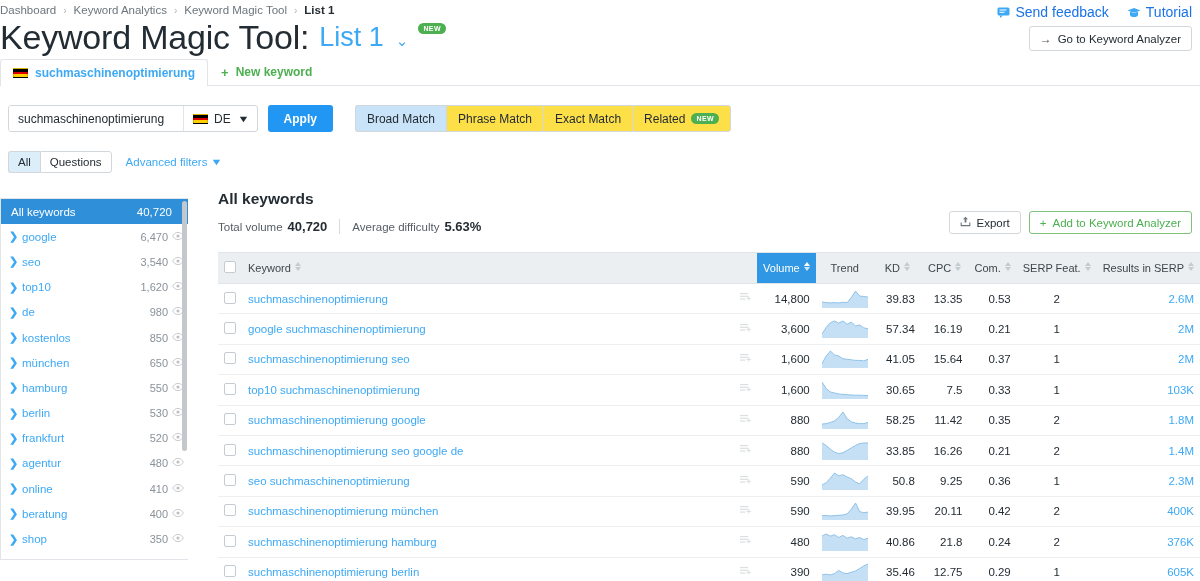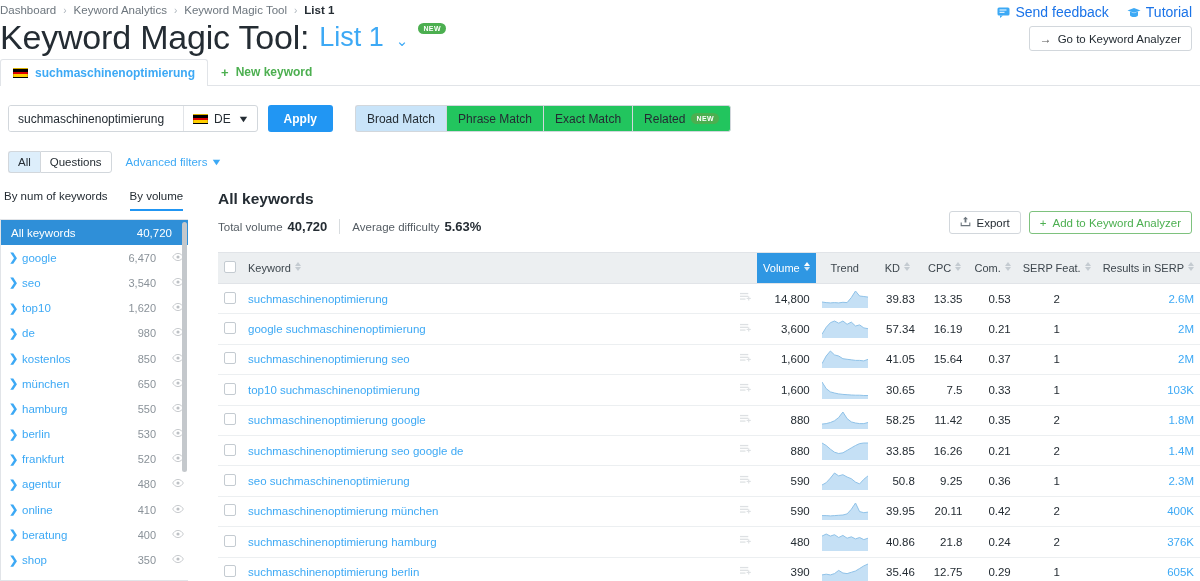--- a/index.html
+++ b/index.html
@@ -115,21 +115,21 @@
   }
   .db-select .caret { font-size: 9px; transform: scaleX(1.4); margin-left: 2px; }
   .apply-btn {
     background: #2196f3; color: #fff; border: none; border-radius: 3px;
     font-size: 12px; font-weight: bold; height: 27px; padding: 0 16px;
     cursor: pointer; font-family: "Liberation Sans", sans-serif;
   }
   .match-group { display: flex; margin-left: 12px; }
   .match-btn {
     height: 27px; display: flex; align-items: center; padding: 0 11px;
-    font-size: 12px; color: #242c33; background: #22c55e;
+    font-size: 12px; color: #242c33; background: #fde047;
     border: 1px solid #d2d7dc; border-right: none; cursor: pointer; white-space: nowrap;
   }
   .match-btn:first-child { border-radius: 3px 0 0 3px; }
   .match-btn:last-child { border-radius: 0 3px 3px 0; border-right: 1px solid #d2d7dc; gap:6px;}
   .match-btn.active { background: #c9e4f9; }
 
   
   .filter-row {
     position: absolute; top: 151px; left: 8px;
     display: flex; align-items: center; gap: 14px;
@@ -163,21 +163,21 @@
     background: #fff;
   }
   .side-row {
     display: flex; align-items: center; height: 25.2px;
     padding: 0 4px 0 8px; font-size: 11.5px; cursor: pointer;
   }
   .side-row.header { background: #2f8fd8; color: #fff; font-weight: normal; padding-left: 10px;}
   .side-row .chev { color: #3da9f5; font-weight: bold; width: 13px; font-size: 11px; }
   .side-row .name { color: #3da9f5; flex: 1; }
   .side-row.header .name { color: #fff; flex: 1; }
-  .side-row .num { color: #8a9299; margin-right: 16px; font-size: 11px; }
+  .side-row .num { color: #8a9299; margin-right: 4px; font-size: 11px; }
   .side-row.header .num { color: #fff; margin-right: 12px; font-size: 11.5px; }
   .eye { width: 12px; height: 12px; opacity: .45; }
   .side-scroll {
     position: absolute; right: 1px; top: 2px; width: 5px; height: 250px;
     background: #c4c8cc; border-radius: 3px;
   }
 
   
   .main { position: absolute; top: 190px; left: 218px; right: 0; }
   .main-title { font-size: 15.5px; font-weight: bold; color: #242c33; }
@@ -323,24 +323,20 @@
     <div class="seg-btn active">All</div>
     <div class="seg-btn">Questions</div>
   </div>
   <div class="adv-filters">
     <span>Advanced filters</span>
     <span class="caret">▼</span>
   </div>
 </div>
 
 <div class="sidebar">
-  <div class="side-tabs">
-    <div class="side-tab">By num of keywords</div>
-    <div class="side-tab active">By volume</div>
-  </div>
   <div class="side-list">
     <div class="side-row header">
       <span class="name">All keywords</span>
       <span class="num">40,720</span>
     </div>
     <div id="side-rows">
         <div class="side-row">
           <span class="chev">❯</span>
           <span class="name">google</span>
           <span class="num">6,470</span>

